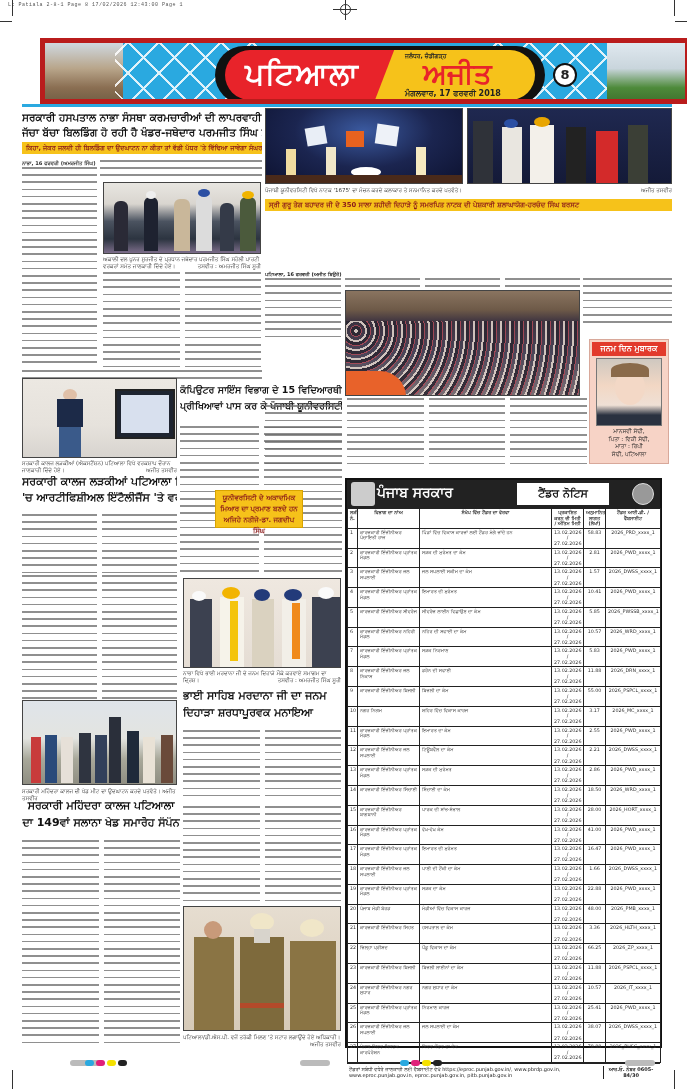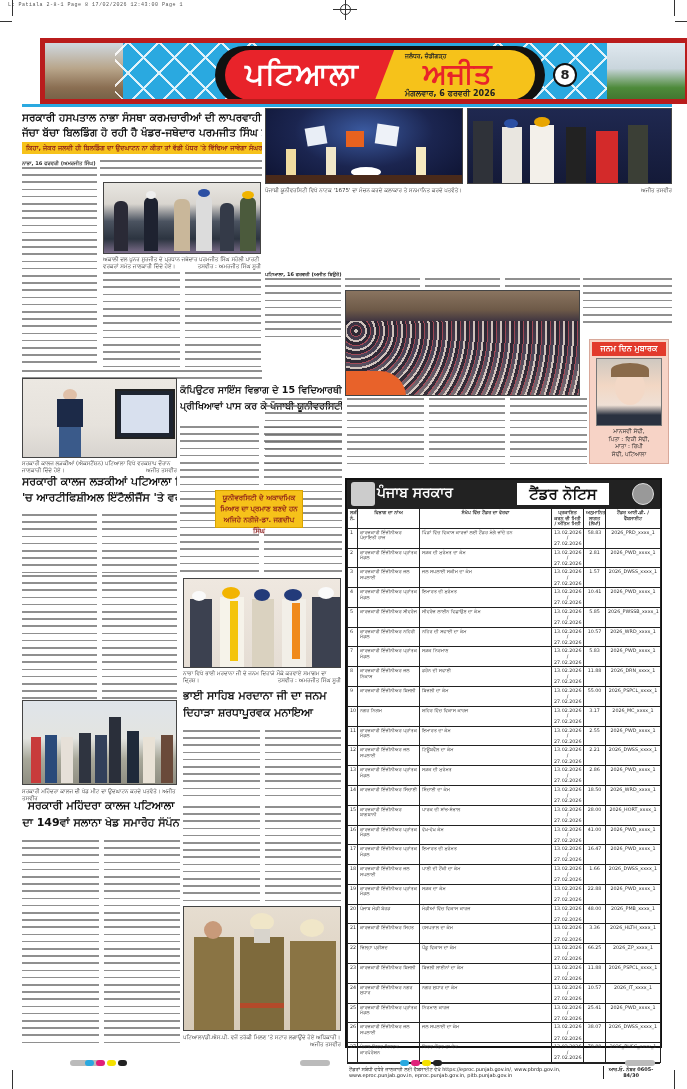--- a/index.html
+++ b/index.html
@@ -29,21 +29,21 @@
 .sub{background:#f6c21a;color:#8b1a1a;font-weight:bold;font-size:8.5px;padding:2px 4px;white-space:nowrap;overflow:hidden}
 .cap{font-size:5.5px;color:#333;line-height:1.3}
 .cols{display:flex;gap:5px}
 .col{flex:1;font-size:5.2px;line-height:7.2px;color:#333;text-align:justify;overflow:hidden}
 .lines{background:repeating-linear-gradient(180deg,#6a6a6a 0 1.6px,transparent 1.6px 7.2px);height:100%;opacity:.75}
 .photo{overflow:hidden;border:1px solid #444}
 
 .tender{left:345px;top:478px;width:317px;height:570px;border:2px solid #111;background:#fff}
 .th{height:28px;background:#222;position:relative}
 .th .pb{position:absolute;left:30px;top:4px;color:#fff;font-size:14px;font-weight:bold}
-.th .tn{position:absolute;left:170px;top:3px;width:92px;height:22px;background:#fff;color:#111;font-size:15px;text-align:center;line-height:22px;font-weight:bold}
+.th .tn{position:absolute;left:170px;top:3px;width:92px;height:22px;background:#fff;color:#111;font-size:11px;text-align:center;line-height:22px;font-weight:bold}
 .th .emb{position:absolute;left:4px;top:2px;width:24px;height:24px;background:#ccc;border-radius:3px}
 .th .seal{position:absolute;right:6px;top:3px;width:22px;height:22px;border-radius:50%;background:#999;border:1px solid #ddd}
 table{border-collapse:collapse;width:100%;table-layout:fixed}
 td,th{border:1px solid #222;font-size:4.8px;line-height:5.6px;padding:1px 2px;vertical-align:top;color:#333}
 th{font-weight:bold;text-align:center;height:17px}
 td.c{text-align:center}
 .foot{font-size:5px;padding:2px;border-top:1px solid #222;display:flex}
 .regbar{display:flex;gap:2px}
 .dot{width:9px;height:6px;border-radius:3px;display:inline-block}
 </style>
@@ -65,21 +65,21 @@
   <div class="photoL"></div>
   <div class="pat" style="left:70px"></div>
   <div class="pat" style="left:440px"></div>
   <div class="photoR"></div>
   <div class="pill">
     <div class="red"></div>
       <div class="yel"></div>
     <div class="city">ਪਟਿਆਲਾ</div>
     <div class="ed">ਜਲੰਧਰ, ਚੰਡੀਗੜ੍ਹ</div>
     <div class="paper">ਅਜੀਤ</div>
-    <div class="date">ਮੰਗਲਵਾਰ, 6 ਫਰਵਰੀ 2026</div>
+    <div class="date">ਮੰਗਲਵਾਰ, 17 ਫਰਵਰੀ 2018</div>
   </div>
   <div class="pgno">8</div>
 </div>
 <div class="abs rule"></div>
 
 <div class="abs" style="left:22px;top:112px;width:240px">
   <div class="hl" style="font-size:10.5px;white-space:nowrap;overflow:hidden">ਸਰਕਾਰੀ ਹਸਪਤਾਲ ਨਾਭਾ ਸੰਸਥਾ ਕਰਮਚਾਰੀਆਂ ਦੀ ਲਾਪਰਵਾਹੀ ਨਾਲ ਤਿਆਰ</div>
   <div class="hl" style="font-size:10.5px;white-space:nowrap;overflow:hidden;margin-top:3px">ਜੱਚਾ ਬੱਚਾ ਬਿਲਡਿੰਗ ਹੋ ਰਹੀ ਹੈ ਖੰਡਰ-ਜਥੇਦਾਰ ਪਰਮਜੀਤ ਸਿੰਘ ਸਹੋਲੀ</div>
   <div class="sub" style="font-size:6.5px;margin-top:4px">ਕਿਹਾ, ਜੇਕਰ ਜਲਦੀ ਹੀ ਬਿਲਡਿੰਗ ਦਾ ਉਦਘਾਟਨ ਨਾ ਕੀਤਾ ਤਾਂ ਵੱਡੀ ਪੱਧਰ 'ਤੇ ਵਿੱਢਿਆ ਜਾਵੇਗਾ ਸੰਘਰਸ਼</div>
 </div>
@@ -133,20 +133,21 @@
   <div class="abs" style="left:98px;top:18px;width:20px;height:58px;background:#222"></div>
   <div class="abs" style="left:128px;top:22px;width:22px;height:54px;background:#d32a2a"></div>
   <div class="abs" style="left:160px;top:16px;width:20px;height:60px;background:#3b3f36"></div>
 </div>
 <div class="abs cap" style="left:265px;top:187px;width:407px">
   <span>ਪੰਜਾਬੀ ਯੂਨੀਵਰਸਿਟੀ ਵਿਖੇ ਨਾਟਕ '1675' ਦਾ ਮੰਚਨ ਕਰਦੇ ਕਲਾਕਾਰ ਤੇ ਸਨਮਾਨਿਤ ਕਰਦੇ ਪਤਵੰਤੇ।</span>
   <span style="float:right">ਅਜੀਤ ਤਸਵੀਰ</span>
 </div>
 
 <div class="abs" style="left:265px;top:196px;width:407px;text-align:center">
+  <div class="sub" style="font-size:6.8px;margin-top:3px;text-align:left">ਸ੍ਰੀ ਗੁਰੂ ਤੇਗ ਬਹਾਦਰ ਜੀ ਦੇ 350 ਸਾਲਾ ਸ਼ਹੀਦੀ ਦਿਹਾੜੇ ਨੂੰ ਸਮਰਪਿਤ ਨਾਟਕ ਦੀ ਪੇਸ਼ਕਾਰੀ ਸ਼ਲਾਘਾਯੋਗ-ਹਰਚੰਦ ਸਿੰਘ ਬਰਸਟ</div>
 </div>
 <div class="abs" style="left:265px;top:271px;width:410px;height:6px;font-size:5px;font-weight:bold;white-space:nowrap;overflow:hidden">ਪਟਿਆਲਾ, 16 ਫਰਵਰੀ (ਅਜੀਤ ਬਿਊਰੋ)</div>
 <div class="abs" style="left:265px;top:278px;width:76px;height:62px">
     <div class="lines"></div>
   </div>
 <div class="abs photo" style="left:345px;top:290px;width:235px;height:106px;background:linear-gradient(180deg,#8a7460 0,#6e5a48 18%,#3c3240 30%,#4a4558 60%,#7a6e74 100%)">
   <div class="abs" style="left:0;top:30px;width:235px;height:76px;background:repeating-radial-gradient(circle at 10px 10px,#e8dad0 0 2px,#2a2530 2px 5px,#b04a58 5px 6px,transparent 6px 9px);opacity:.85"></div>
   <div class="abs" style="left:0;top:80px;width:60px;height:26px;background:#e8622a;border-radius:0 30px 0 0"></div>
 </div>
 <div class="abs cols" style="left:345px;top:278px;width:235px;height:10px">

